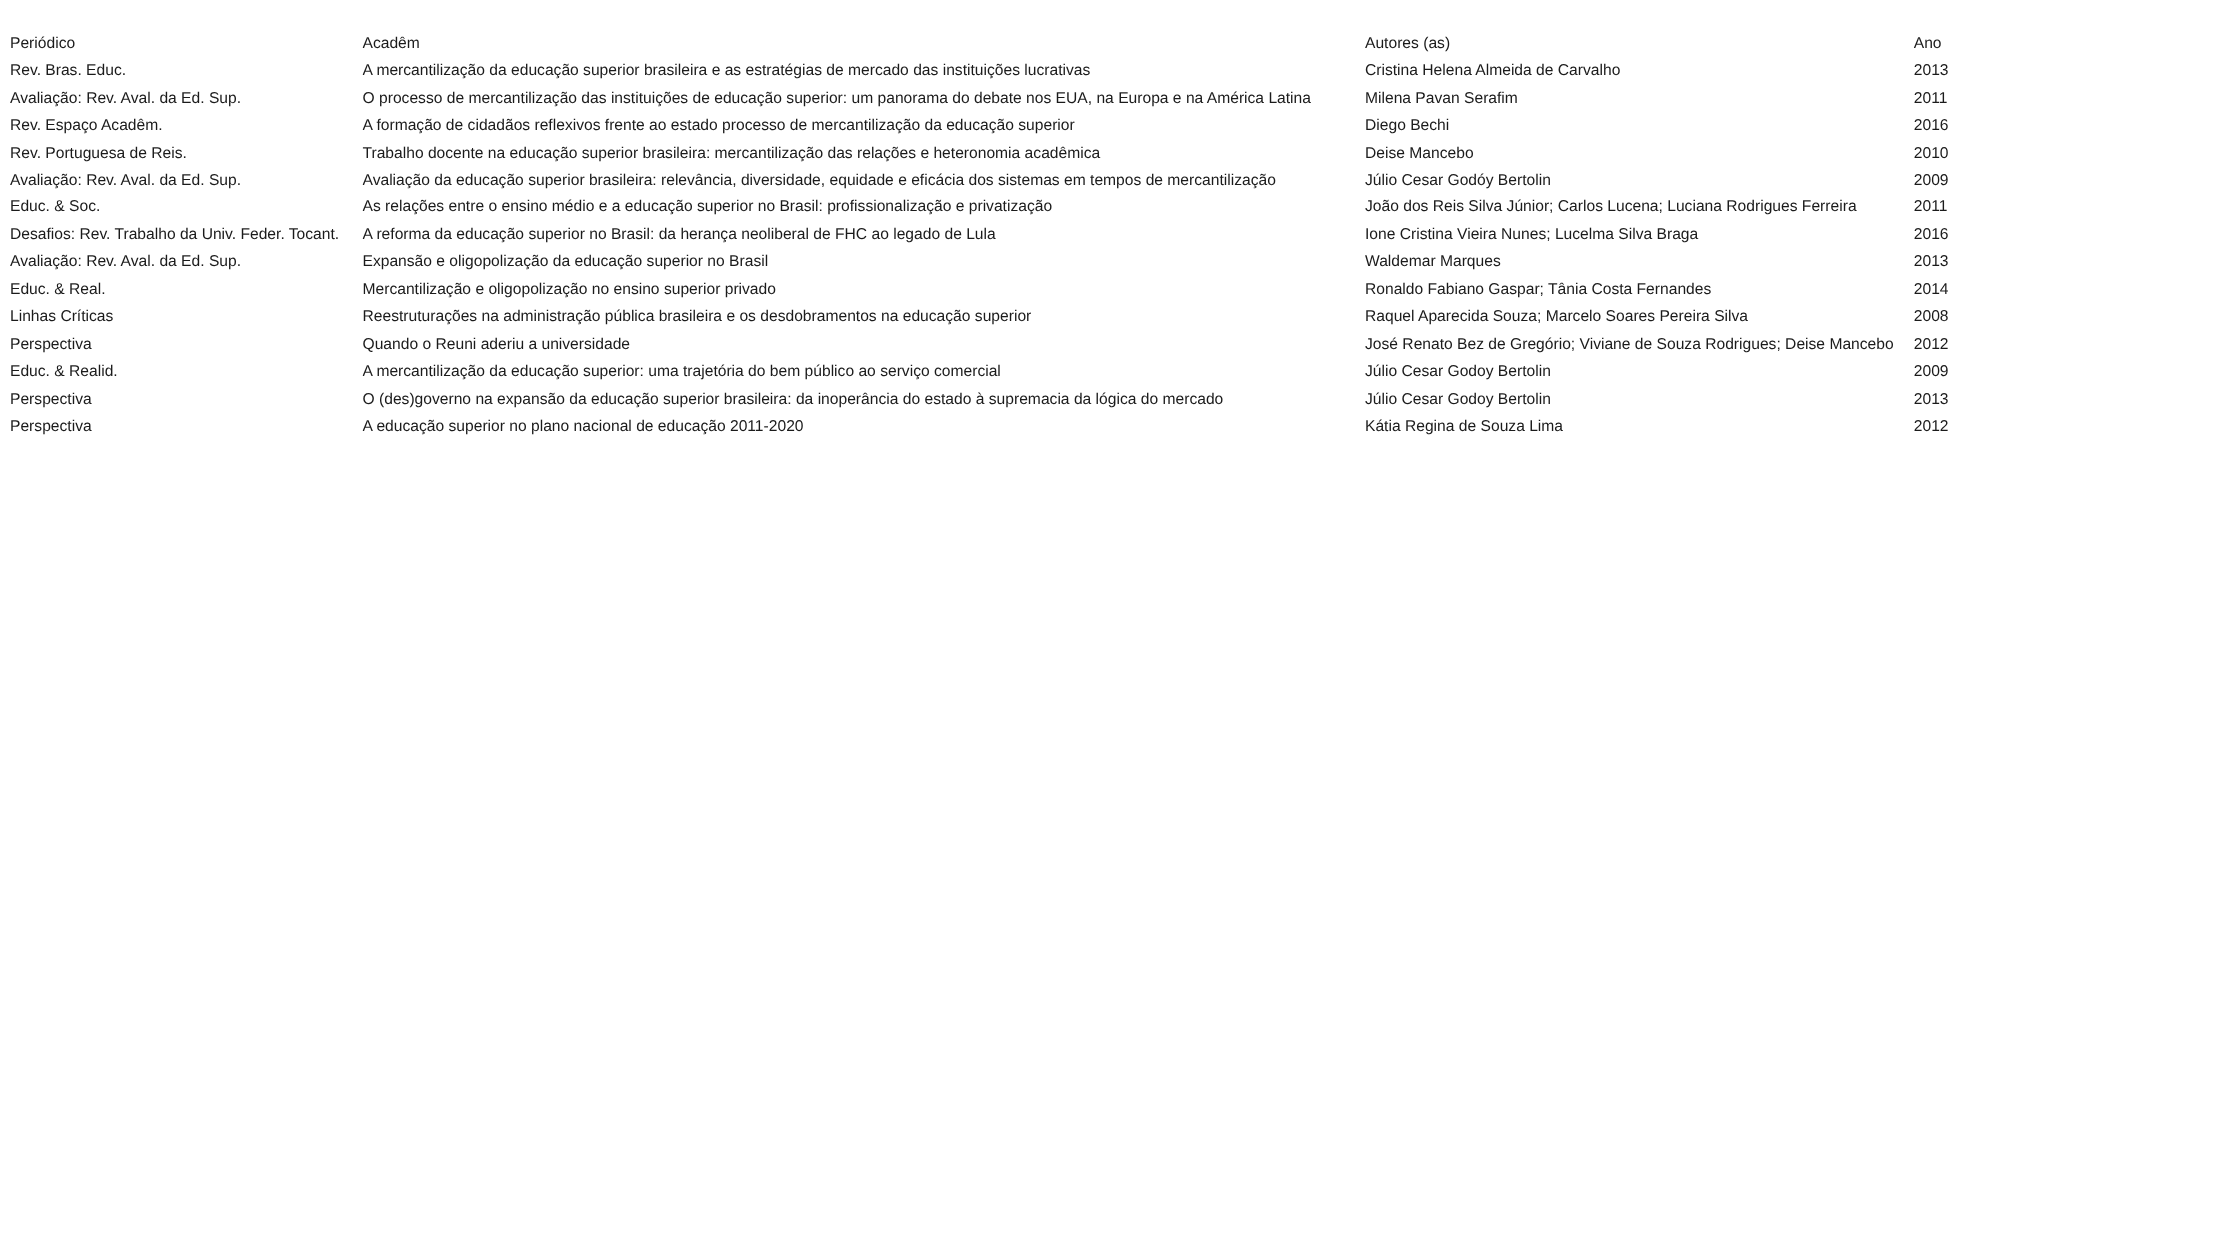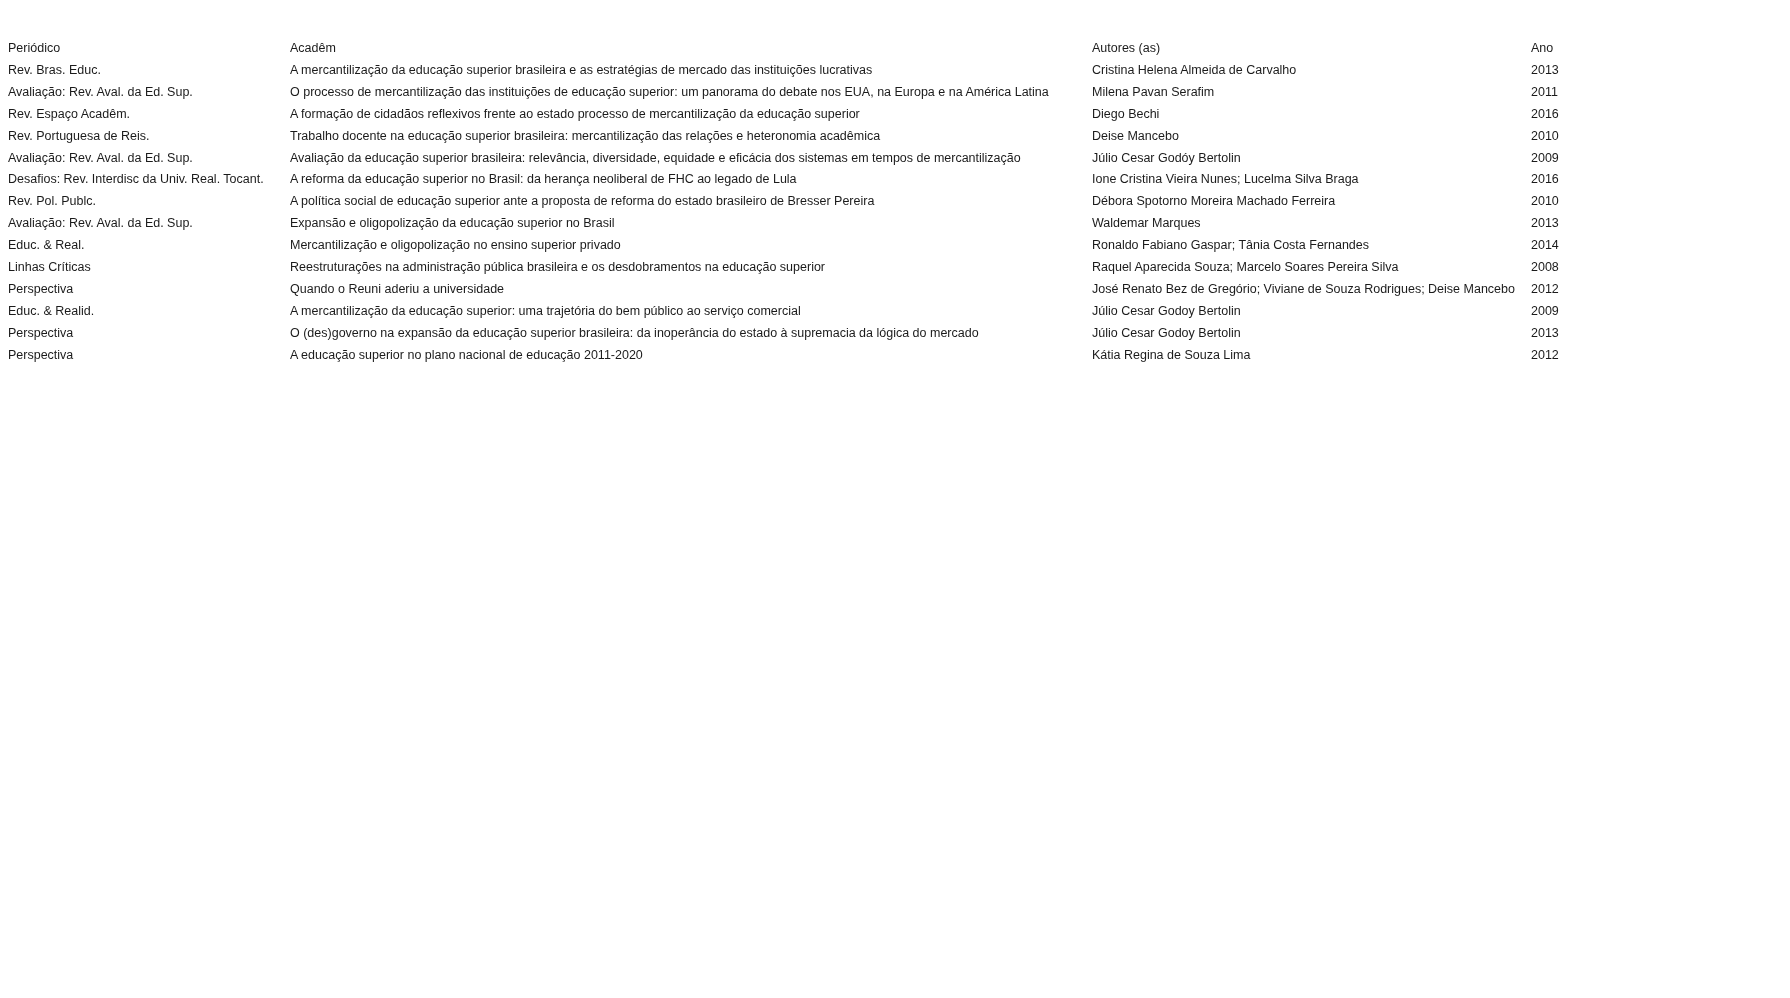--- a/index.html
+++ b/index.html
@@ -10,21 +10,21 @@
   body {
     width: 1790px;
     height: 998px;
     position: relative;
     overflow: hidden;
     font-family: "Liberation Sans", "DejaVu Sans", sans-serif;
     color: #1b1b1b;
   }
   .page {
     position: absolute;
-    top: 38px;
+    top: 24px;
     left: 8px;
   }
   table.pub-table {
     border-collapse: collapse;
     table-layout: fixed;
   }
   table.pub-table th,
   table.pub-table td {
     font-weight: 400;
     text-align: left;
@@ -85,30 +85,30 @@
           <td class="col-autores">Deise Mancebo</td>
           <td class="col-ano">2010</td>
         </tr>
         <tr>
           <td class="col-periodico">Avaliação: Rev. Aval. da Ed. Sup.</td>
           <td class="col-titulo">Avaliação da educação superior brasileira: relevância, diversidade, equidade e eficácia dos sistemas em tempos de mercantilização</td>
           <td class="col-autores">Júlio Cesar Godóy Bertolin</td>
           <td class="col-ano">2009</td>
         </tr>
         <tr>
-          <td class="col-periodico">Desafios: Rev. Interdisc da Univ. Real. Tocant.</td>
+          <td class="col-periodico">Educ. &amp; Soc.</td>
+          <td class="col-titulo">As relações entre o ensino médio e a educação superior no Brasil: profissionalização e privatização</td>
+          <td class="col-autores">João dos Reis Silva Júnior; Carlos Lucena; Luciana Rodrigues Ferreira</td>
+          <td class="col-ano">2011</td>
+        </tr>
+        <tr>
+          <td class="col-periodico">Desafios: Rev. Trabalho da Univ. Feder. Tocant.</td>
           <td class="col-titulo">A reforma da educação superior no Brasil: da herança neoliberal de FHC ao legado de Lula</td>
           <td class="col-autores">Ione Cristina Vieira Nunes; Lucelma Silva Braga</td>
           <td class="col-ano">2016</td>
-        </tr>
-        <tr>
-          <td class="col-periodico">Rev. Pol. Publc.</td>
-          <td class="col-titulo">A política social de educação superior ante a proposta de reforma do estado brasileiro de Bresser Pereira</td>
-          <td class="col-autores">Débora Spotorno Moreira Machado Ferreira</td>
-          <td class="col-ano">2010</td>
         </tr>
         <tr>
           <td class="col-periodico">Avaliação: Rev. Aval. da Ed. Sup.</td>
           <td class="col-titulo">Expansão e oligopolização da educação superior no Brasil</td>
           <td class="col-autores">Waldemar Marques</td>
           <td class="col-ano">2013</td>
         </tr>
         <tr>
           <td class="col-periodico">Educ. &amp; Real.</td>
           <td class="col-titulo">Mercantilização e oligopolização no ensino superior privado</td>

